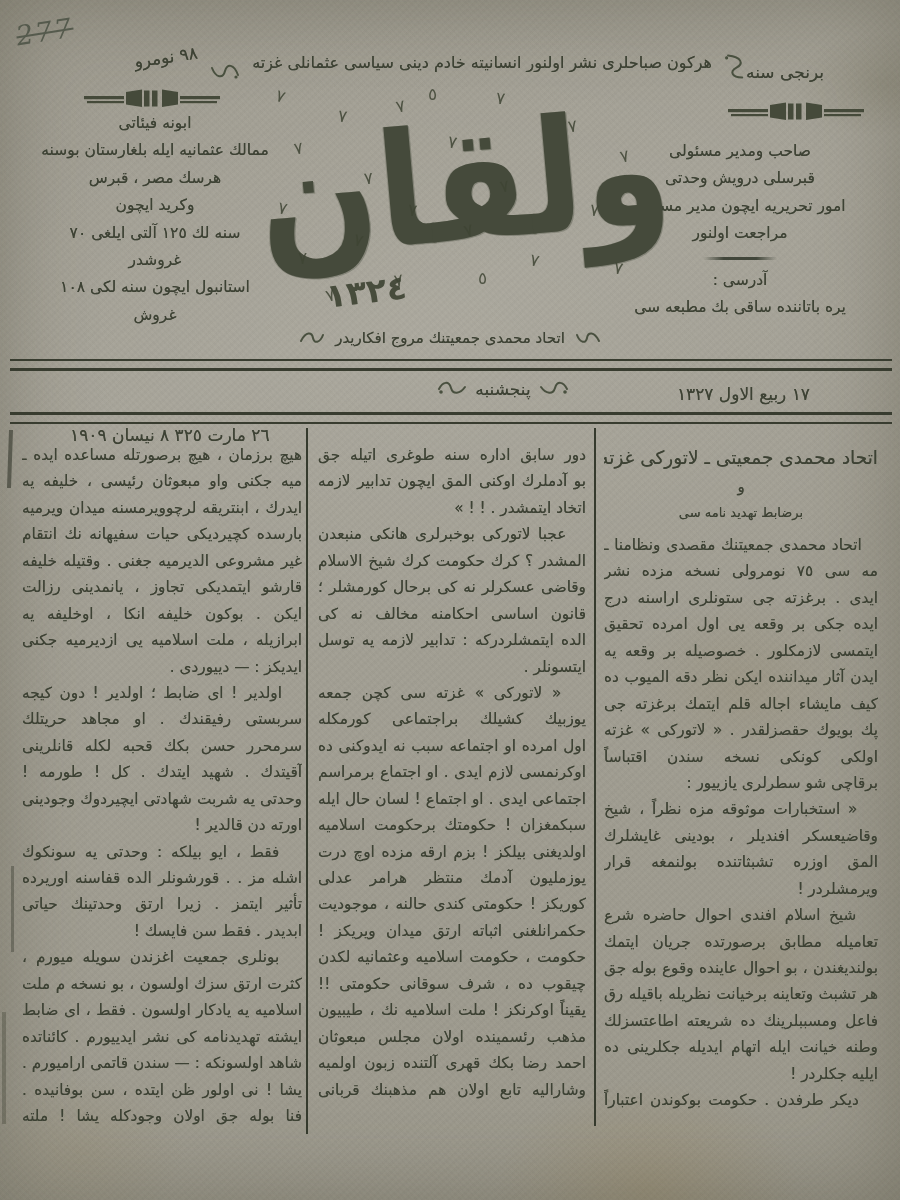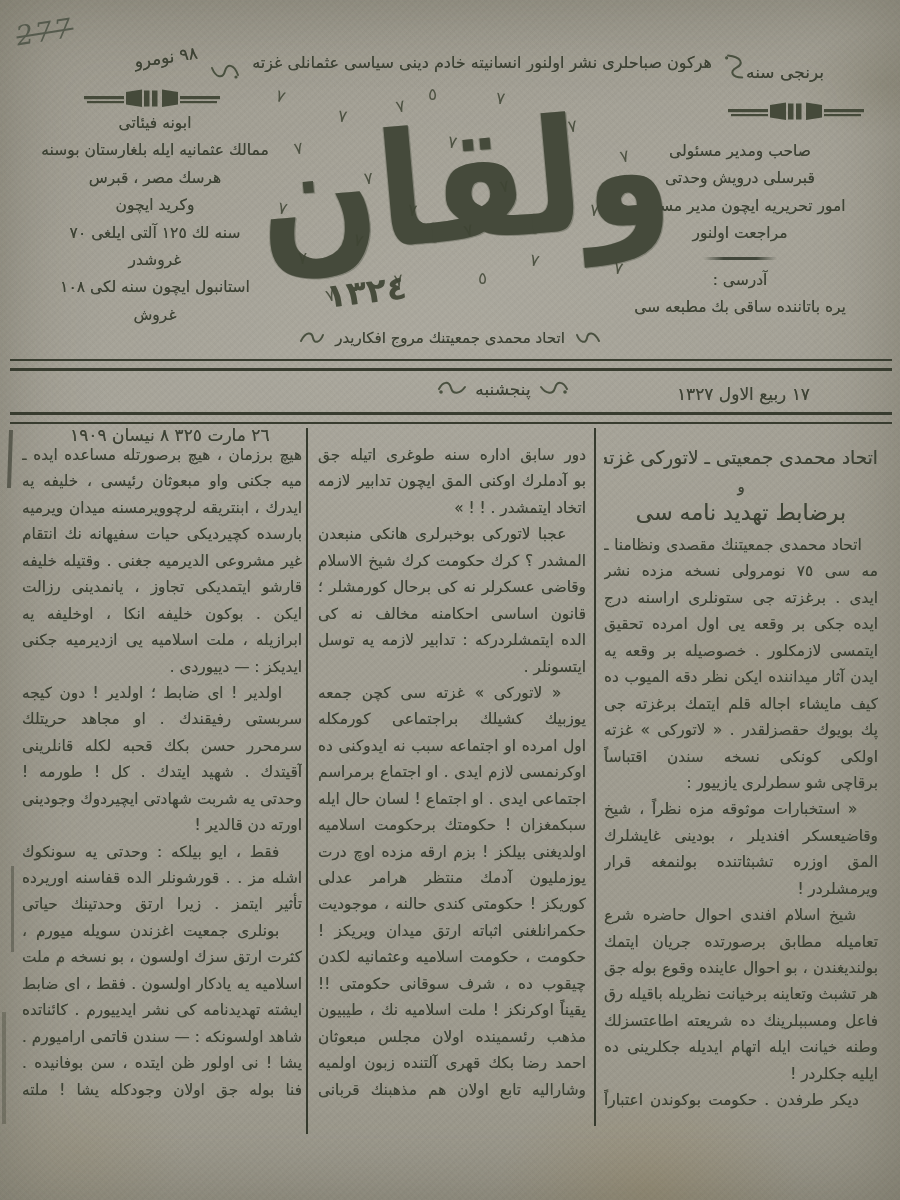--- a/index.html
+++ b/index.html
@@ -68,21 +68,21 @@
   .vsep-r{left:594px;height:698px;}
   .vsep-l{left:306px;height:706px;}
 
   .col{font-size:15.3px;}
   .col-right{left:604px;top:440px;width:274px;}
   .col-middle{left:318px;top:442px;width:268px;}
   .col-left{left:22px;top:442px;width:280px;}
   .headline{height:36px;line-height:36px;font-size:18.5px;text-align:center;
     text-align-last:center;overflow:hidden;white-space:nowrap;}
   .conj{height:22px;line-height:22px;font-size:15px;text-align:center;}
-  .subhead{height:30px;line-height:30px;font-size:22px;text-align:center;margin-bottom:4px;}
+  .subhead{height:30px;line-height:30px;font-size:13px;text-align:center;margin-bottom:4px;}
   .line{height:26.45px;line-height:26.45px;overflow:hidden;
     text-align:justify;text-align-last:justify;}
   .line.end{text-align-last:right;}
 
   .edge1{left:8px;top:430px;width:4px;height:58px;background:rgba(42,45,34,.55);transform:rotate(2deg);}
   .edge2{left:11px;top:866px;width:3px;height:86px;background:rgba(42,45,34,.35);}
   .edge3{left:2px;top:1012px;width:4px;height:112px;background:rgba(42,45,34,.28);}
   svg .st{fill:none;stroke:#49503f;stroke-width:2;stroke-linecap:round;}
 </style>
 </head>
@@ -277,20 +277,21 @@
       <div class="line end">ايديكز : — دييوردى .</div>
       <div class="line">&nbsp;&nbsp;&nbsp;اولدير ! اى ضابط ؛ اولدير ! دون كيجه</div>
       <div class="line">سربستى رفيقندك . او مجاهد حريتلك</div>
       <div class="line">سرمحرر حسن بكك قحبه لكله قانلرينى</div>
       <div class="line">آقيتدك . شهيد ايتدك . كل ! طورمه ! بوكوزده</div>
       <div class="line">وحدتى يه شربت شهادتى ايچيردوك وجودينى</div>
       <div class="line end">اورته دن قالدير !</div>
       <div class="line">&nbsp;&nbsp;&nbsp;فقط ، ايو بيلكه : وحدتى يه سونكوك</div>
       <div class="line">اشله مز . . قورشونلر الده قفاسنه اوريرده</div>
       <div class="line">تأثير ايتمز . زيرا ارتق وحدتينك حياتى</div>
+      <div class="line end">ابديدر . فقط سن فايسك !</div>
       <div class="line">&nbsp;&nbsp;&nbsp;بونلرى جمعيت اغزندن سويله ميورم ،</div>
       <div class="line">كثرت ارتق سزك اولسون ، بو نسخه م ملت</div>
       <div class="line">اسلاميه يه يادكار اولسون . فقط ، اى ضابط !</div>
       <div class="line">ايشته تهديدنامه كى نشر ايدييورم . كائناتده</div>
       <div class="line">شاهد اولسونكه : — سندن قاتمى اراميورم .</div>
       <div class="line">يشا ! نى اولور ظن ايتده ، سن بوفانيده .</div>
       <div class="line">فنا بوله جق اولان وجودكله يشا ! ملته خدمت</div>
     </div>
 
   <div class="abs edge1"></div>

